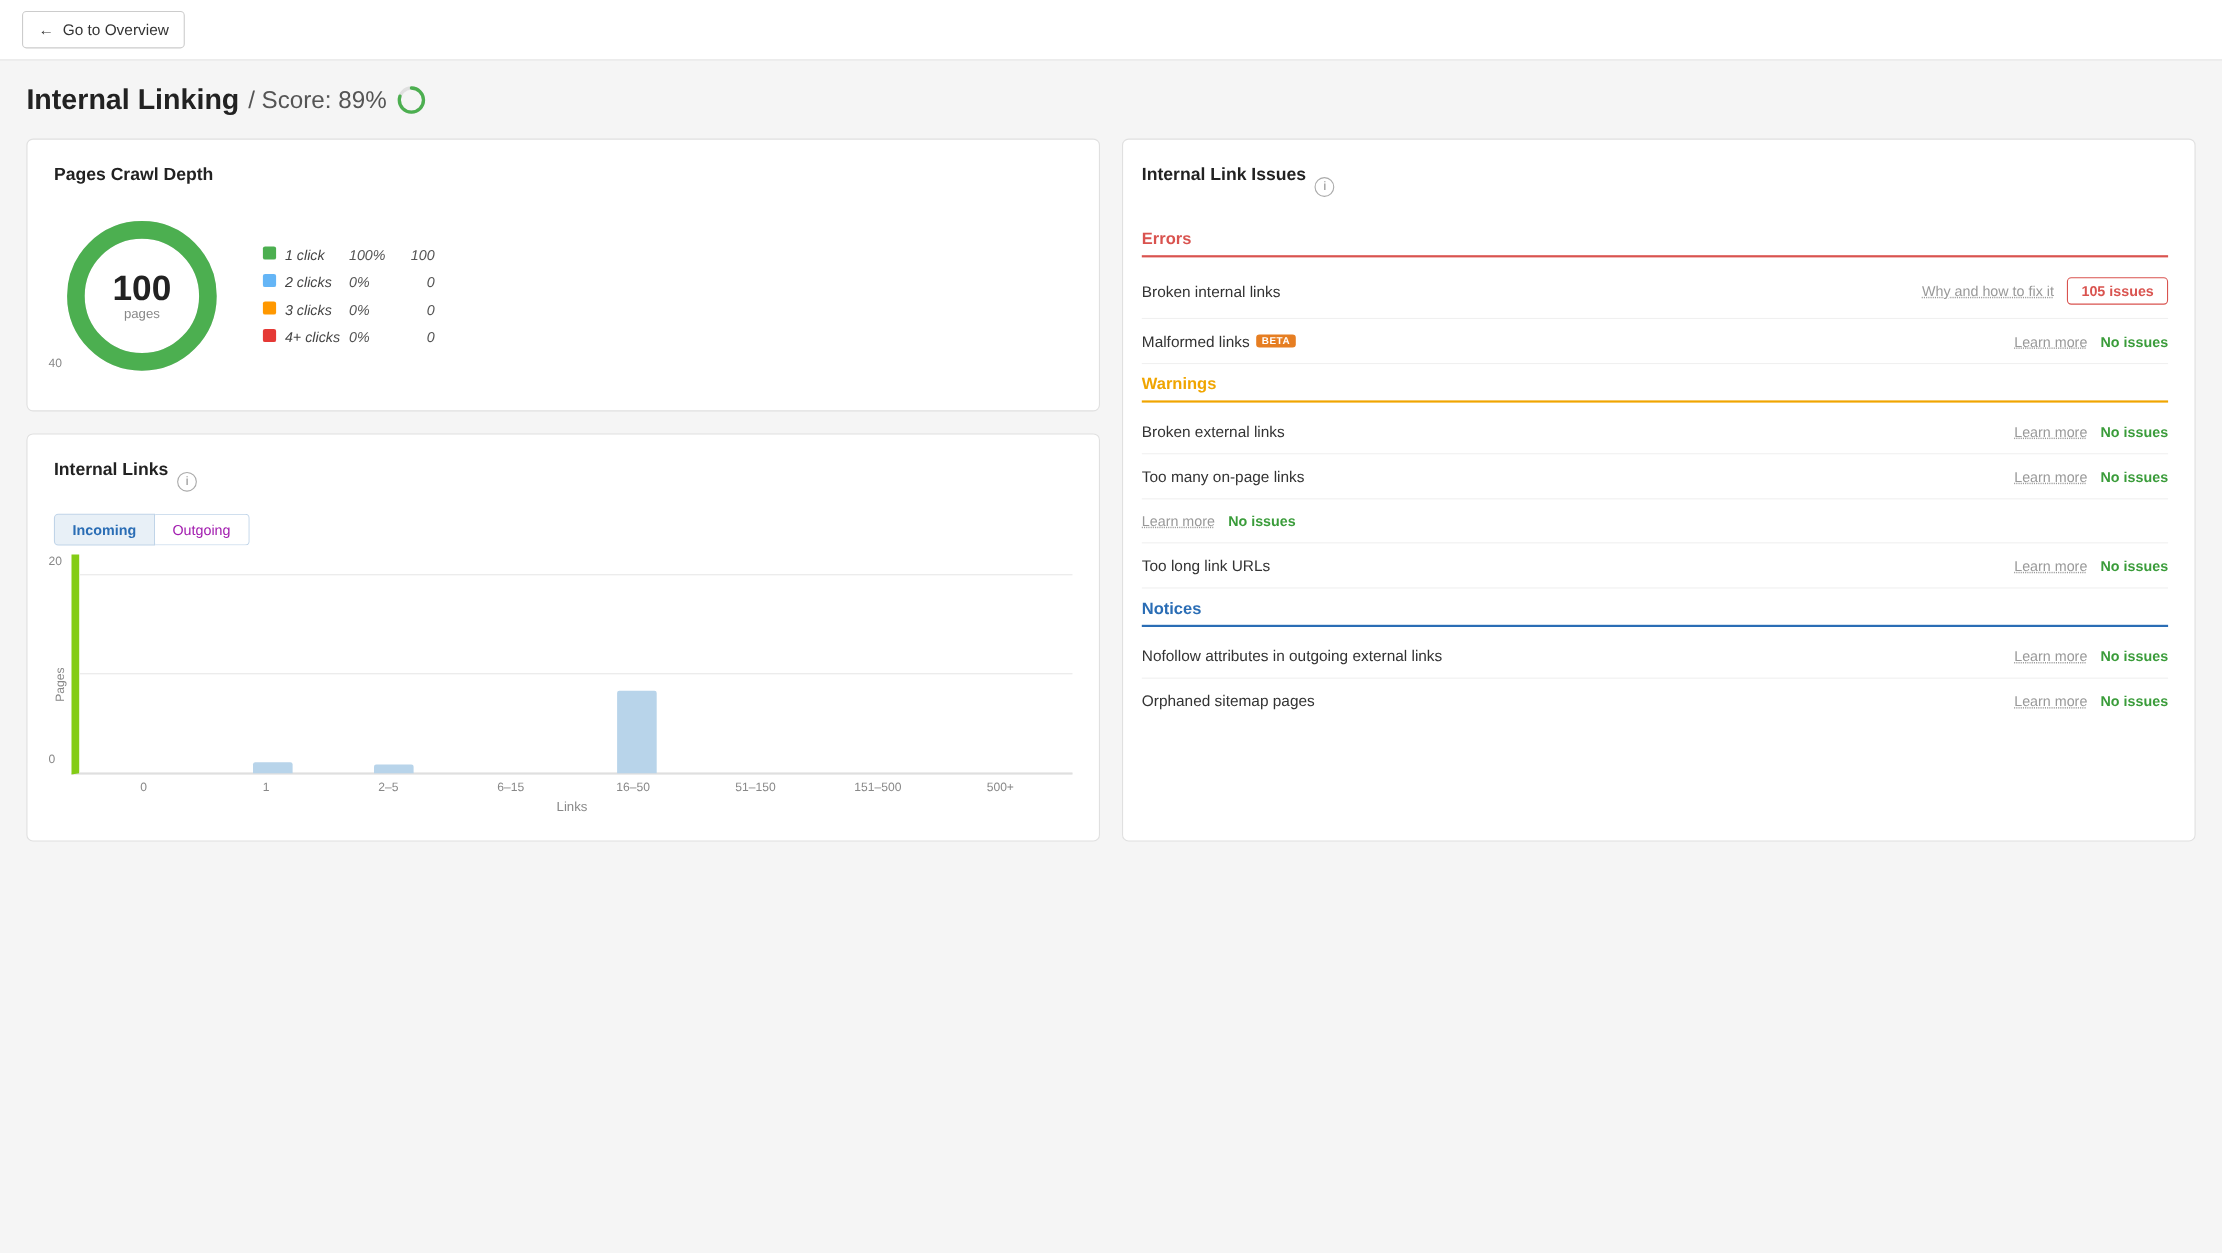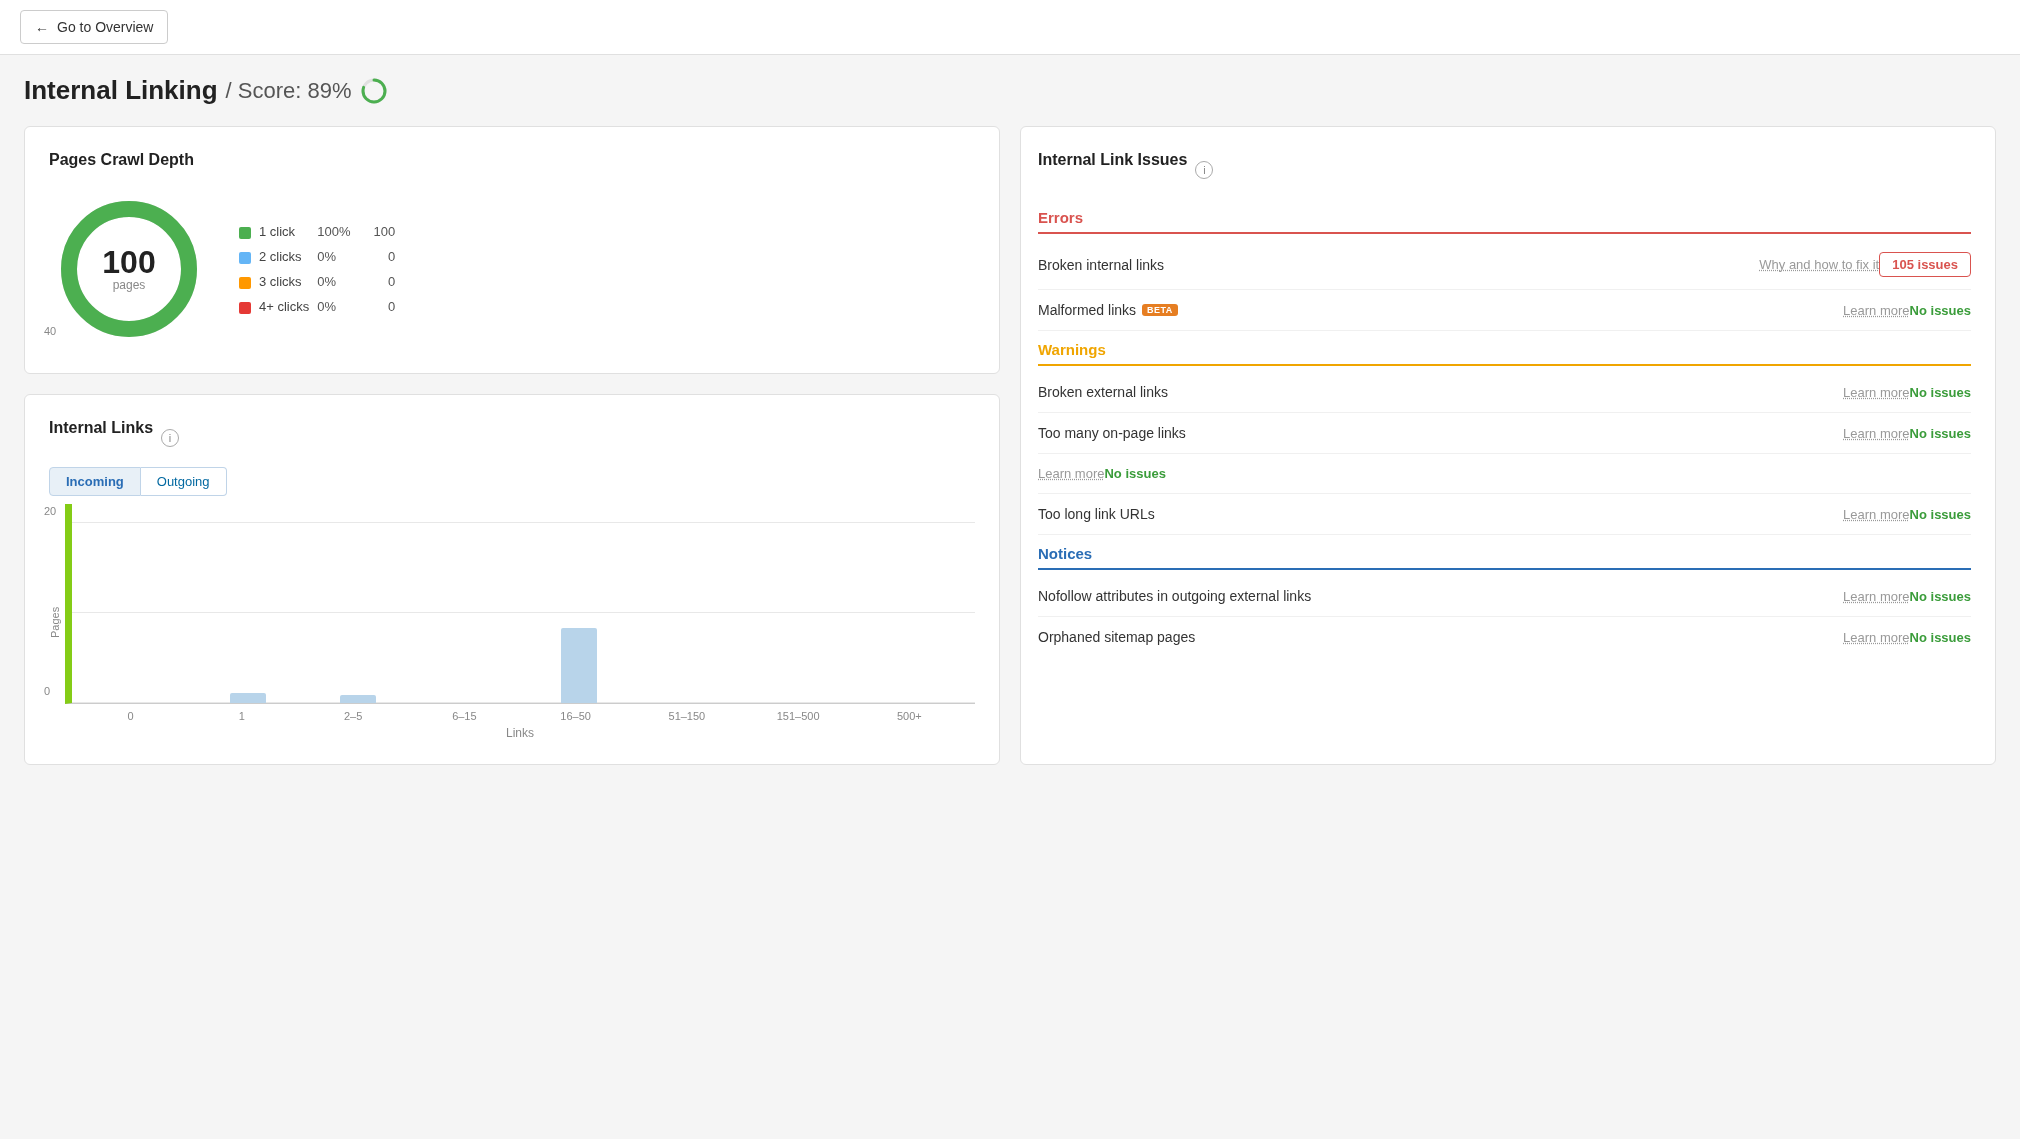--- a/index.html
+++ b/index.html
@@ -104,23 +104,24 @@
       font-size: 12px;
       color: #888;
     }
     .legend {
       display: flex;
       flex-direction: column;
       gap: 10px;
     }
     .legend-item {
       display: flex;
-      align-items: flex-end;
+      align-items: flex-start;
       gap: 8px;
       font-size: 13px;
+      font-style: italic;
     }
     .legend-dot {
       width: 12px;
       height: 12px;
       border-radius: 2px;
       flex-shrink: 0;
     }
     .legend-label { flex: 1; color: #444; }
     .legend-pct { width: 40px; color: #555; }
     .legend-val { width: 30px; color: #555; text-align: right; }
@@ -129,21 +130,21 @@
       display: flex;
       gap: 0;
       margin-bottom: 8px;
     }
     .tab-btn {
       padding: 6px 16px;
       border: 1px solid #c0d4e8;
       background: #fff;
       cursor: pointer;
       font-size: 13px;
-      color: #0369a1;
+      color: #a21caf;
     }
     .tab-btn:first-child { border-radius: 4px 0 0 4px; }
     .tab-btn:last-child { border-radius: 0 4px 4px 0; border-left: none; }
     .tab-btn.active {
       background: #e8f0f7;
       color: #2a6db5;
       font-weight: 600;
     }
     
     .bar-chart-wrapper {
@@ -246,20 +247,21 @@
       margin-bottom: 6px;
     }
     .section-header.errors { color: #d9534f; border-color: #d9534f; }
     .section-header.warnings { color: #f0a500; border-color: #f0a500; }
     .section-header.notices { color: #2a6db5; border-color: #2a6db5; }
     .issue-row {
       display: flex;
       align-items: center;
       padding: 12px 0;
       border-bottom: 1px solid #f0f0f0;
+      gap: 12px;
     }
     .issue-row:last-child { border-bottom: none; }
     .issue-name {
       flex: 1;
       font-size: 14px;
       color: #333;
       display: flex;
       align-items: center;
       gap: 6px;
     }

